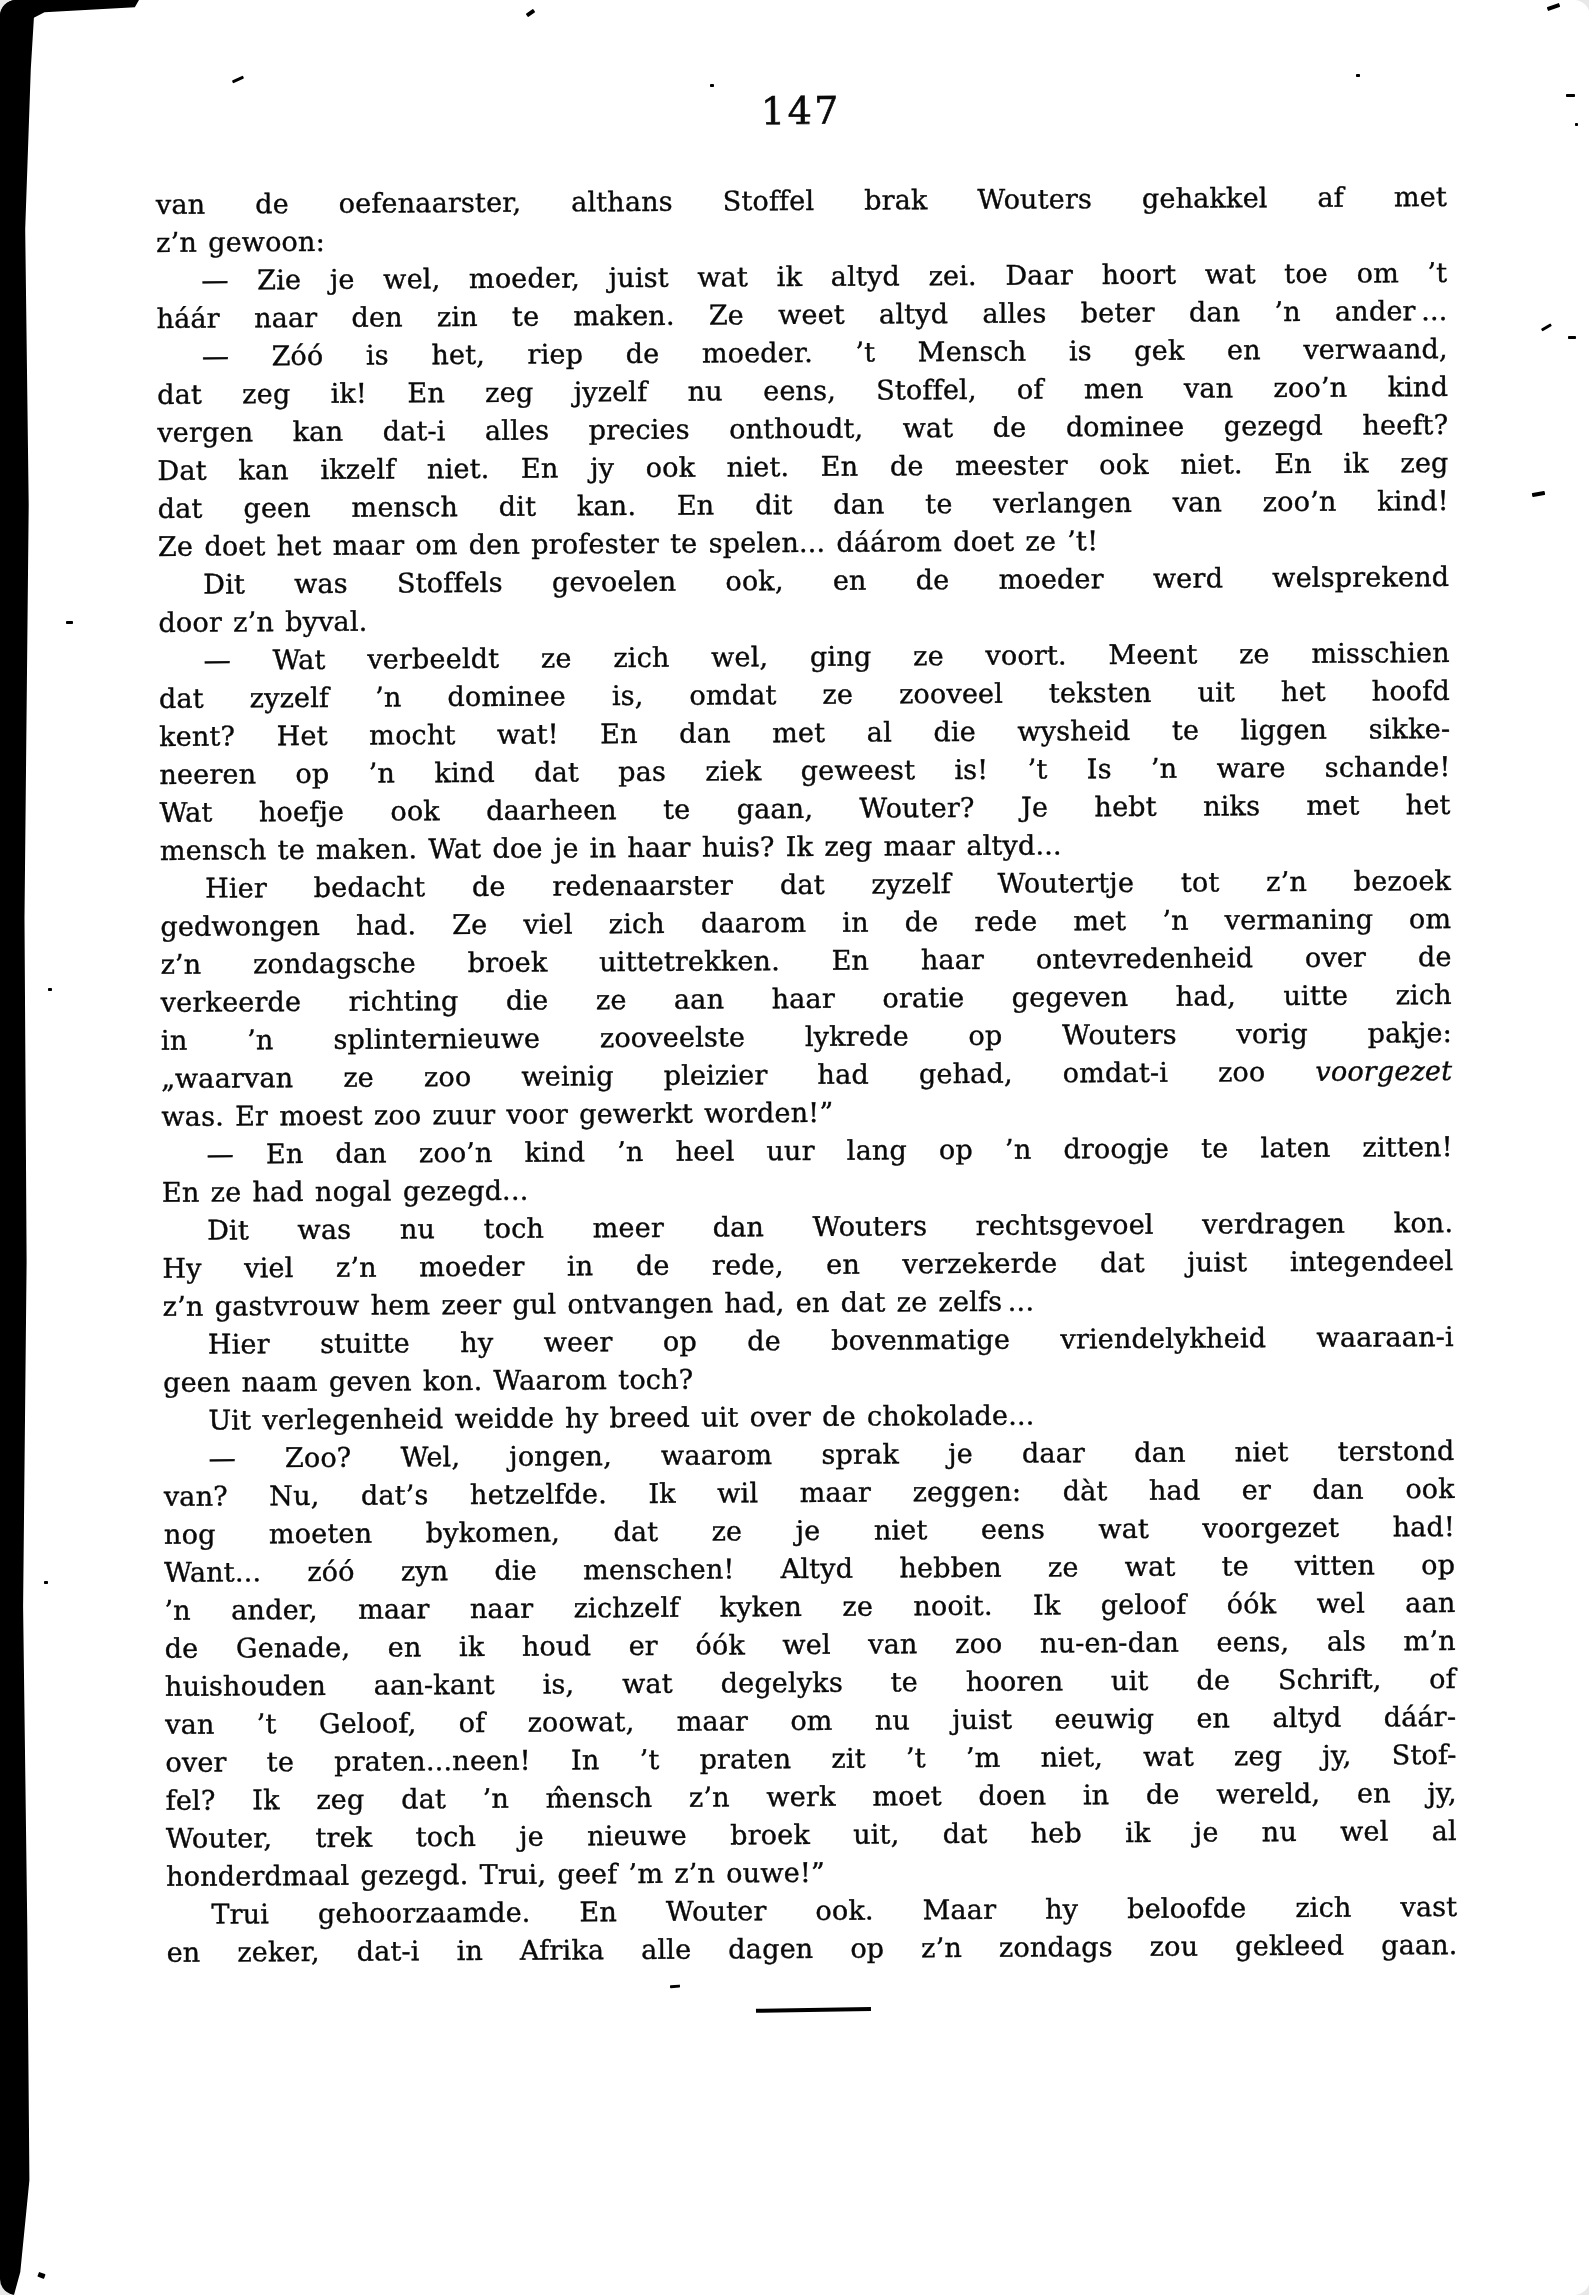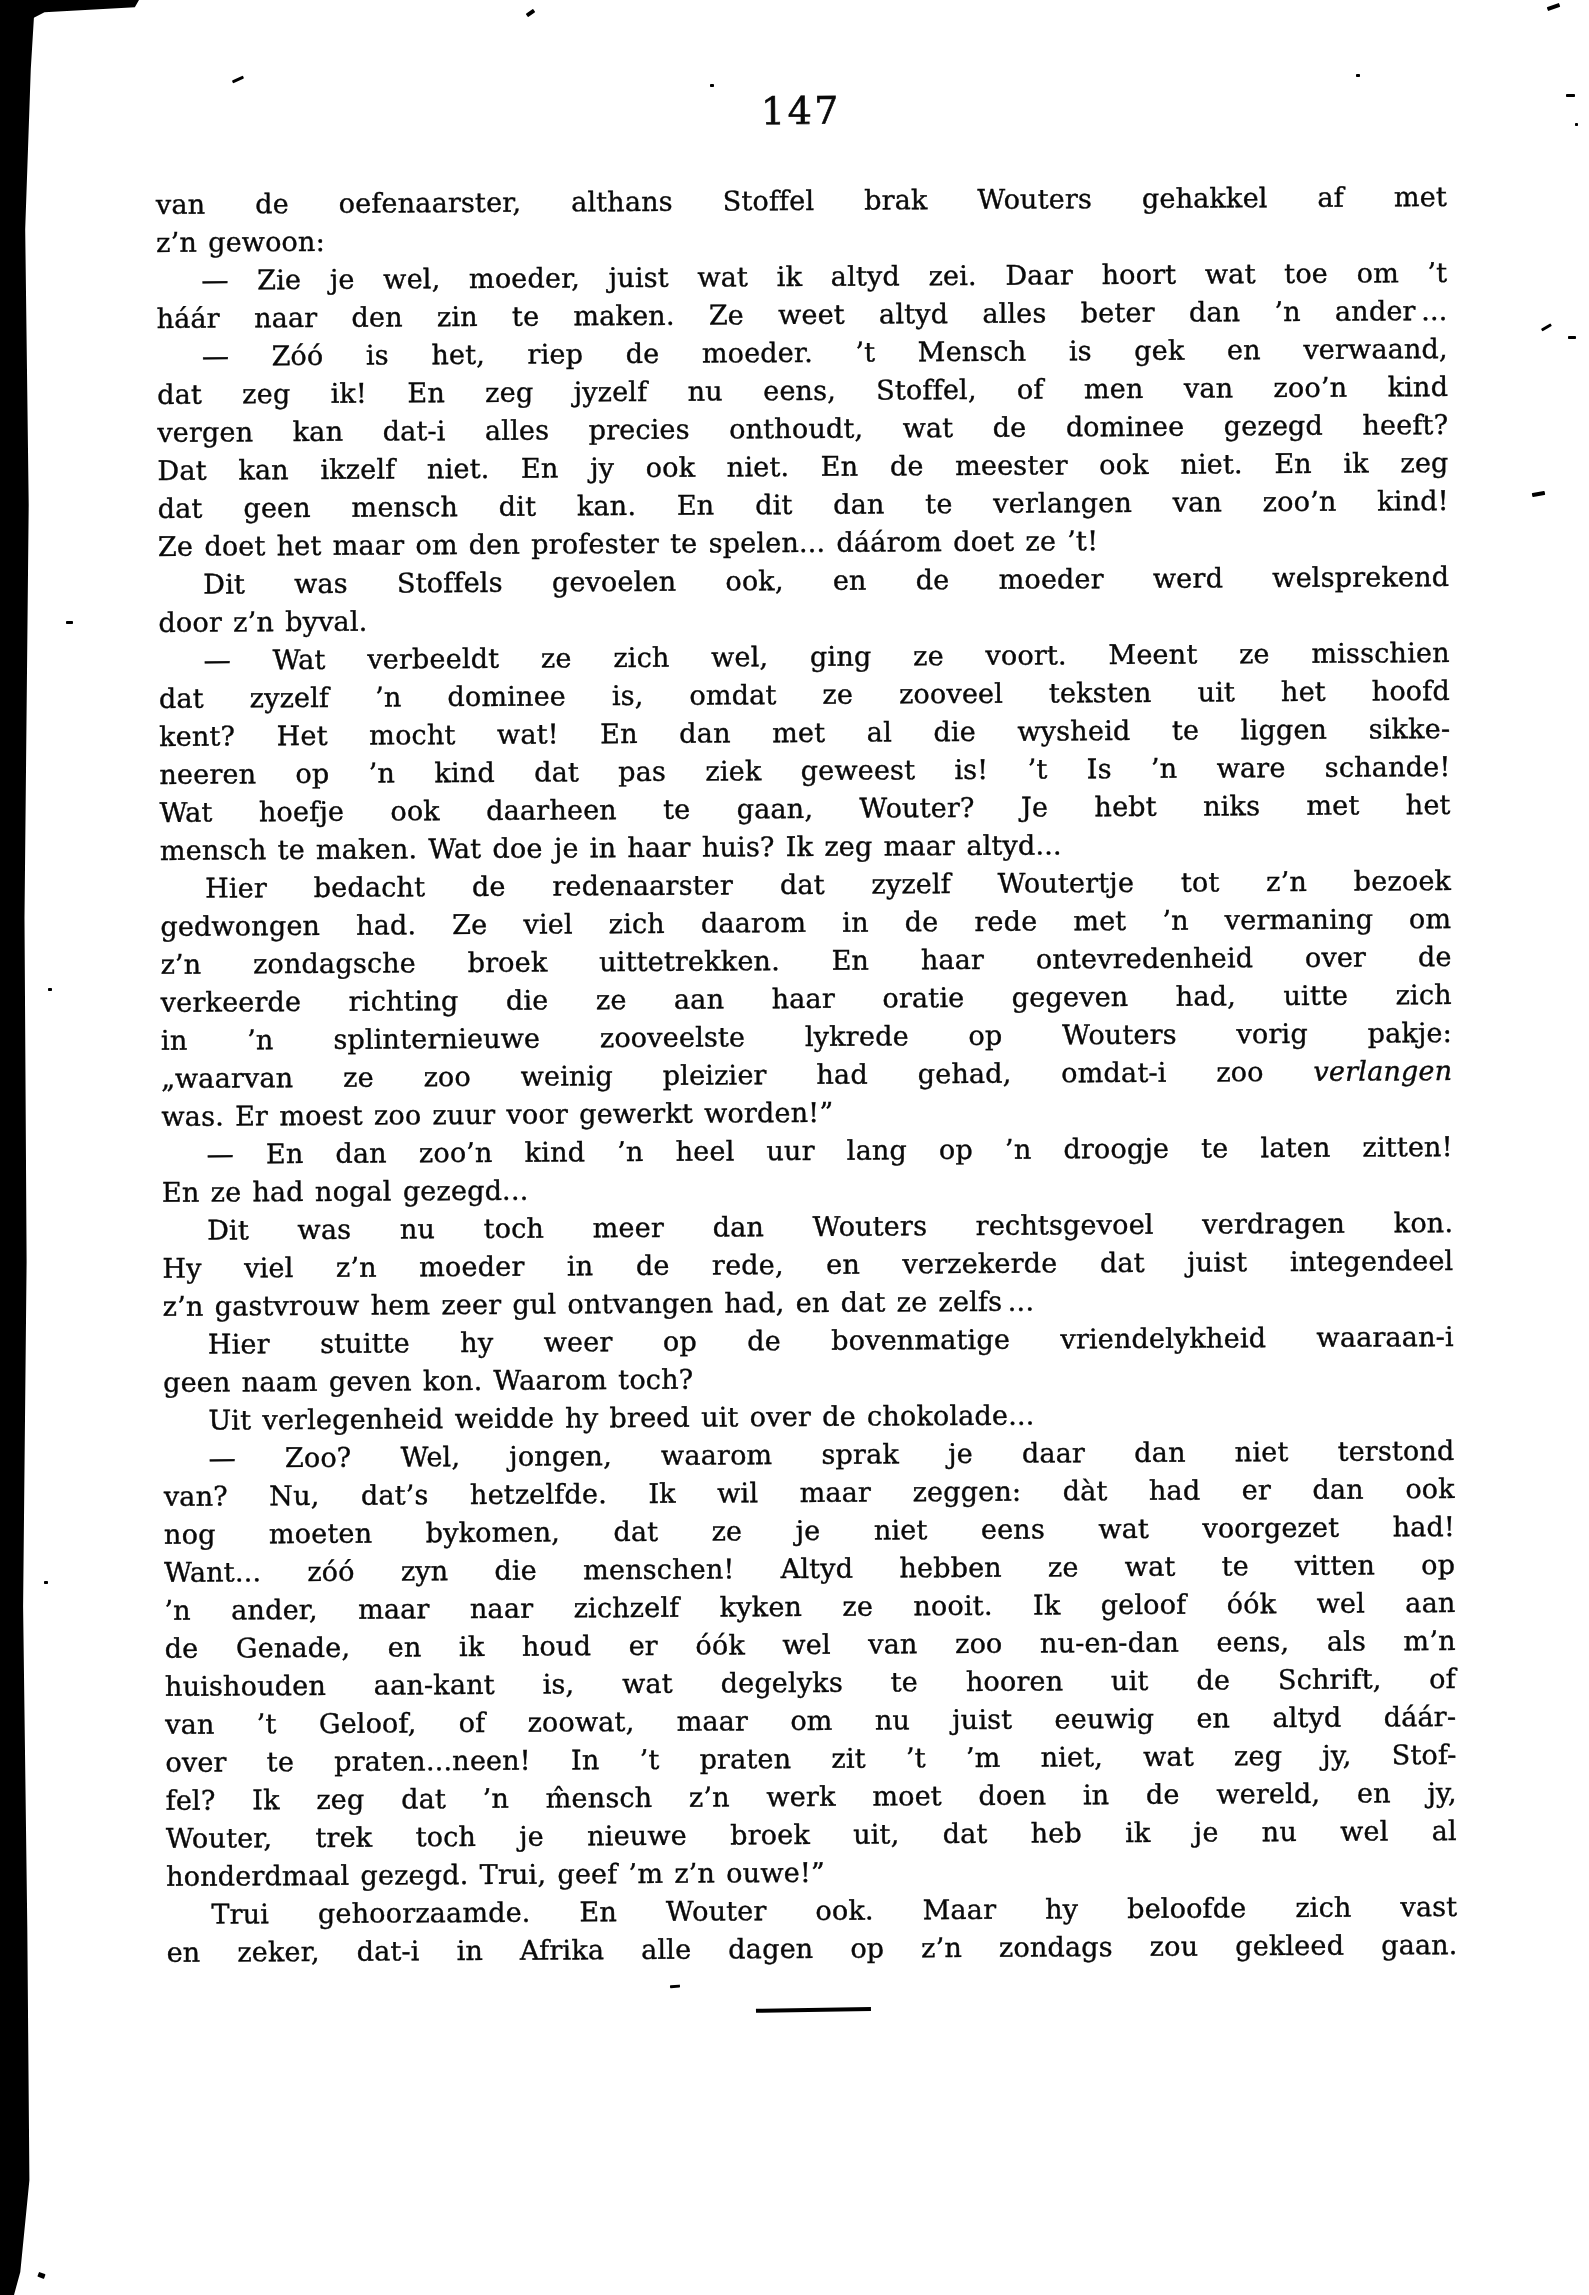--- a/index.html
+++ b/index.html
@@ -1,19 +1,20 @@
 <!DOCTYPE html>
 <html style="font-size:13px"><head>
 <meta charset="utf-8">
 <style>
   html,body{margin:0;padding:0;background:#e8e8e8;}
   .page{
     position:relative;width:1590px;height:2295px;background:#ffffff;
     font-family:"DejaVu Serif","Liberation Serif",serif;color:#0a0a0a;
     overflow:hidden;
+    border-radius:16px;
   }
   .rot{position:absolute;left:0;top:0;width:1590px;height:2295px;
     transform:rotate(-0.35deg);transform-origin:50% 45%;}
   .pagenum{
     position:absolute;top:89px;left:161px;width:1291px;text-align:center;
     font-size:38px;letter-spacing:2.4px;
     -webkit-text-stroke:0.6px #0a0a0a;
   }
   .text-block{
     position:absolute;top:182px;left:161px;width:1291px;
@@ -66,21 +67,21 @@
         <div class="line just">dat zyzelf ’n dominee is, omdat ze zooveel teksten uit het hoofd</div>
         <div class="line just">kent? Het mocht wat! En dan met al die wysheid te liggen sikke-</div>
         <div class="line just">neeren op ’n kind dat pas ziek geweest is! ’t Is ’n ware schande!</div>
         <div class="line just">Wat hoefje ook daarheen te gaan, Wouter? Je hebt niks met het</div>
         <div class="line">mensch te maken. Wat doe je in haar huis? Ik zeg maar altyd...</div>
         <div class="line indent just">Hier bedacht de redenaarster dat zyzelf Woutertje tot z’n bezoek</div>
         <div class="line just">gedwongen had. Ze viel zich daarom in de rede met ’n vermaning om</div>
         <div class="line just">z’n zondagsche broek uittetrekken. En haar ontevredenheid over de</div>
         <div class="line just">verkeerde richting die ze aan haar oratie gegeven had, uitte zich</div>
         <div class="line just">in ’n splinternieuwe zooveelste lykrede op Wouters vorig pakje:</div>
-        <div class="line just"><span>„waarvan ze zoo weinig pleizier had gehad, omdat-i zoo </span><span class="it">verlangen</span></div>
+        <div class="line just"><span>„waarvan ze zoo weinig pleizier had gehad, omdat-i zoo </span><span class="it">voorgezet</span></div>
         <div class="line">was. Er moest zoo zuur voor gewerkt worden!”</div>
         <div class="line indent just">— En dan zoo’n kind ’n heel uur lang op ’n droogje te laten zitten!</div>
         <div class="line">En ze had nogal gezegd...</div>
         <div class="line indent just">Dit was nu toch meer dan Wouters rechtsgevoel verdragen kon.</div>
         <div class="line just">Hy viel z’n moeder in de rede, en verzekerde dat juist integendeel</div>
         <div class="line">z’n gastvrouw hem zeer gul ontvangen had, en dat ze zelfs ...</div>
         <div class="line indent just">Hier stuitte hy weer op de bovenmatige vriendelykheid waaraan-i</div>
         <div class="line">geen naam geven kon. Waarom toch?</div>
         <div class="line indent">Uit verlegenheid weidde hy breed uit over de chokolade...</div>
         <div class="line indent just">— Zoo? Wel, jongen, waarom sprak je daar dan niet terstond</div>

